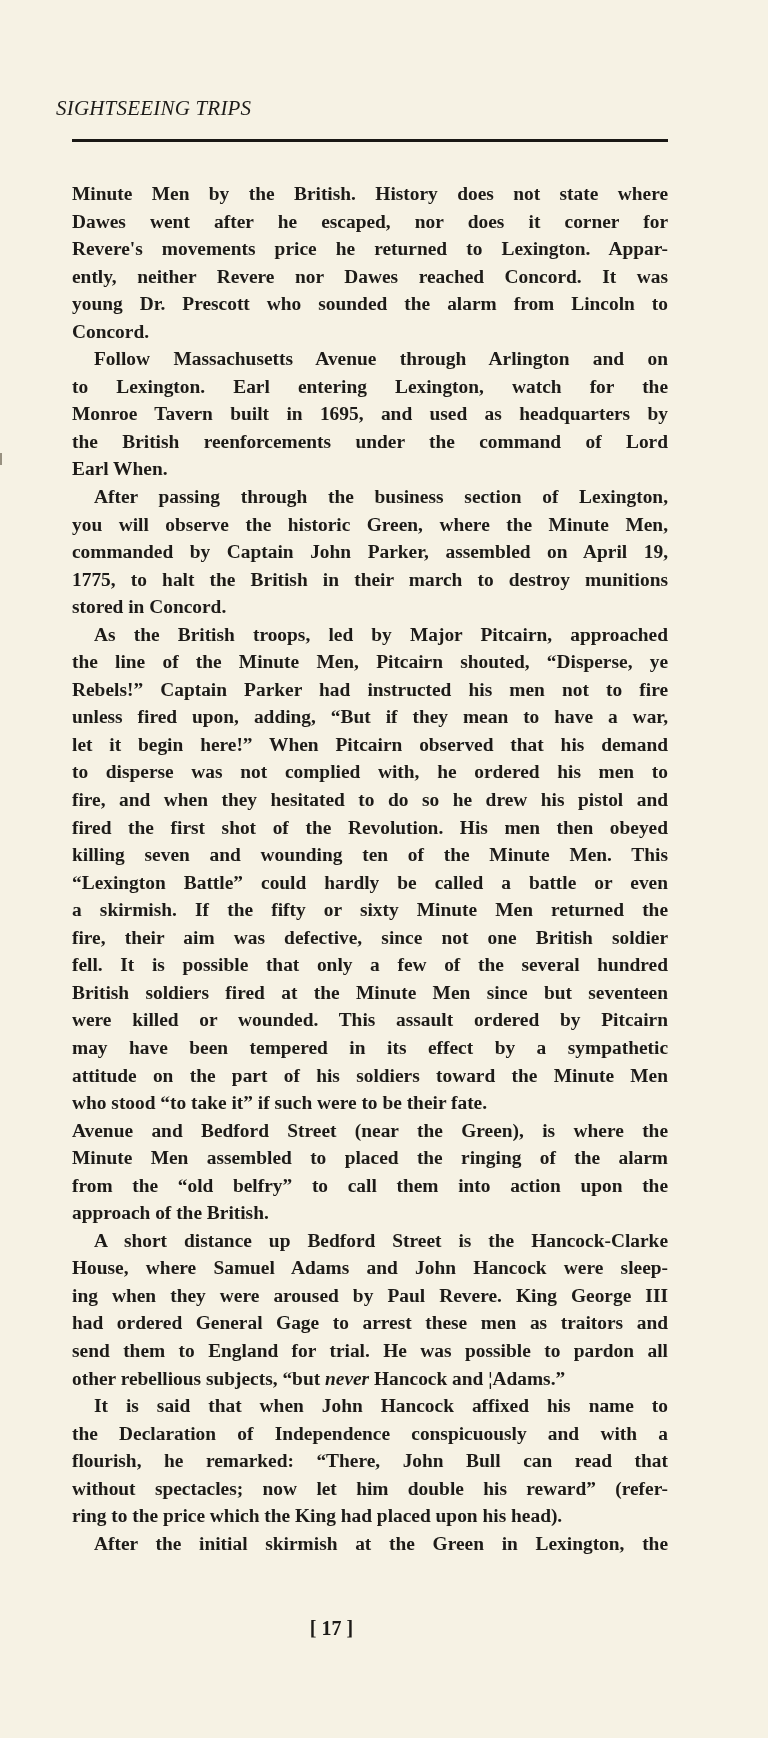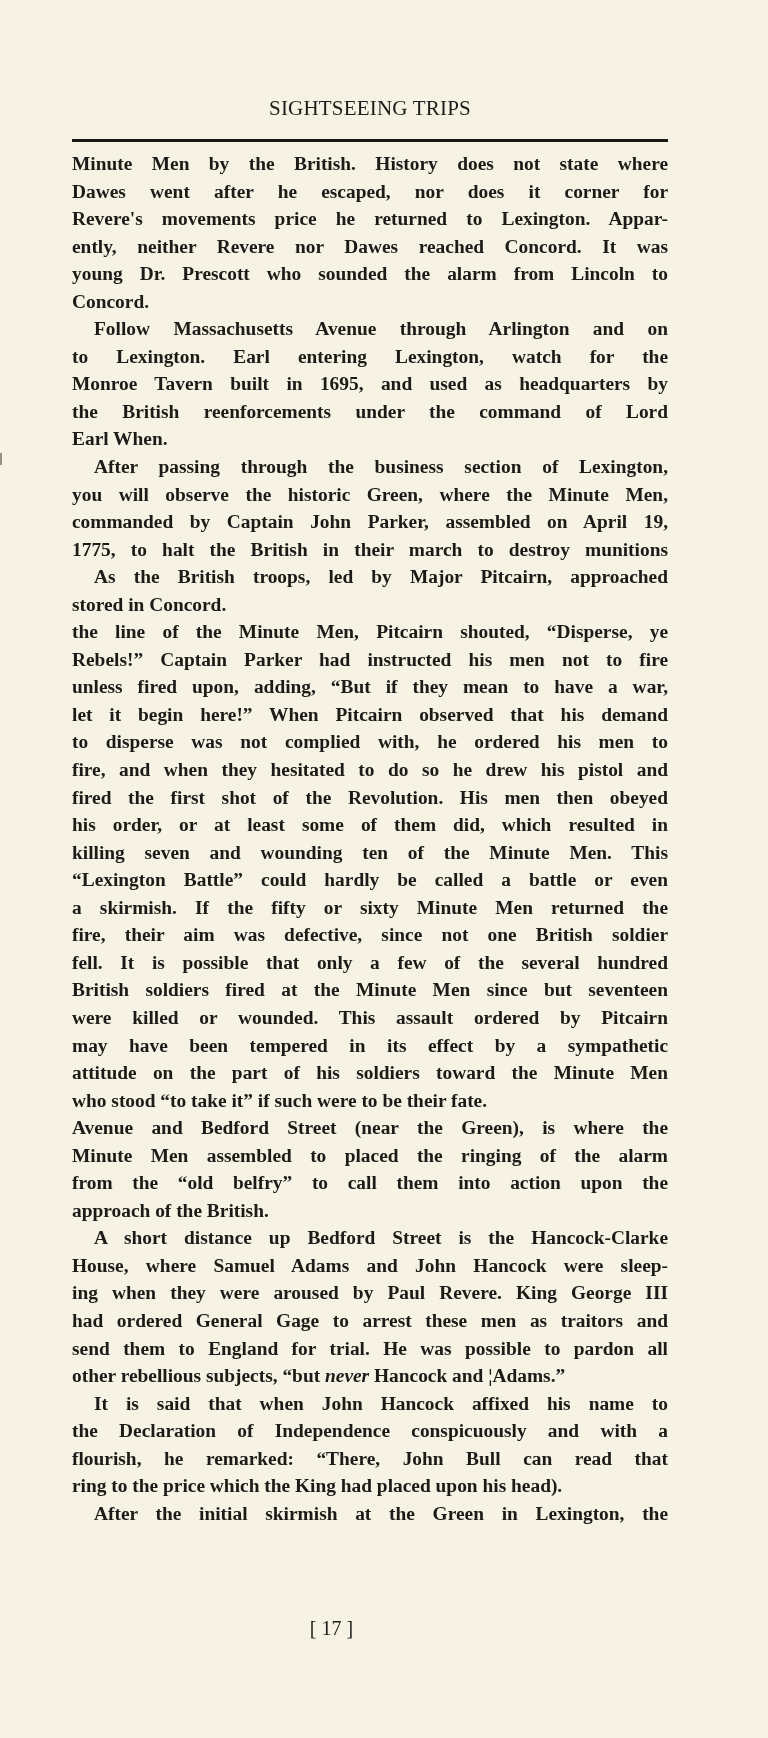--- a/index.html
+++ b/index.html
@@ -5,47 +5,47 @@
   html, body { margin: 0; padding: 0; }
   body {
     width: 768px; height: 1738px;
     background: #f6f2e4;
     position: relative;
     overflow: hidden;
     font-family: "Liberation Serif", "DejaVu Serif", serif;
     color: #1c1a17;
   }
   .page-header {
-    position: absolute; left: 72px; top: 96px; width: 596px;
-    text-align: center;
+    position: absolute; left: 56px; top: 96px; width: 596px;
     font-size: 21px; letter-spacing: 0.2px;
     color: #1e1c19;
+    font-style: italic;
   }
   .header-rule {
     position: absolute; left: 72px; top: 139px; width: 596px; height: 3px;
     background: #1a1815;
   }
   .body-text {
-    position: absolute; left: 72px; top: 150px; width: 596px;
+    position: absolute; left: 72px; top: 180px; width: 596px;
   }
   .line {
     height: 27.55px;
     line-height: 27.55px;
     font-size: 19.4px;
     font-weight: bold;
     white-space: nowrap;
     text-align: justify;
     text-align-last: justify;
     color: #1d1b18;
   }
   .line.indent { padding-left: 22px; }
   .line.last { text-align-last: left; }
   .page-number {
     position: absolute; left: 0; width: 663px; top: 1617px;
-    text-align: center; font-size: 20px; font-weight: normal;
+    text-align: center; font-size: 20px; font-weight: bold;
     color: #1d1b18;
   }
   .margin-mark {
     position: absolute; left: 0; top: 453px; width: 2px; height: 12px;
     background: #5a5040; opacity: 0.6;
   }
 </style>
 </head>
 <body>
 
@@ -62,30 +62,29 @@
     <div class="line last">Concord.</div>
     <div class="line indent">Follow Massachusetts Avenue through Arlington and on</div>
     <div class="line">to Lexington.  Earl entering Lexington, watch for the</div>
     <div class="line">Monroe Tavern built in 1695, and used as headquarters by</div>
     <div class="line">the British reenforcements under the command of Lord</div>
     <div class="line last">Earl When.</div>
     <div class="line indent">After passing through the business section of Lexington,</div>
     <div class="line">you will observe the historic Green, where the Minute Men,</div>
     <div class="line">commanded by Captain John Parker, assembled on April 19,</div>
     <div class="line">1775, to halt the British in their march to destroy munitions</div>
+    <div class="line last">stored in Concord.</div>
     <div class="line indent">As the British troops, led by Major Pitcairn, approached</div>
-    <div class="line last">stored in Concord.</div>
     <div class="line">the line of the Minute Men, Pitcairn shouted, “Disperse, ye</div>
     <div class="line">Rebels!”  Captain Parker had instructed his men not to fire</div>
     <div class="line">unless fired upon, adding, “But if they mean to have a war,</div>
     <div class="line">let it begin here!”  When Pitcairn observed that his demand</div>
     <div class="line">to disperse was not complied with, he ordered his men to</div>
     <div class="line">fire, and when they hesitated to do so he drew his pistol and</div>
     <div class="line">fired the first shot of the Revolution.  His men then obeyed</div>
-    <div class="line">his order, or at least some of them did, which resulted in</div>
     <div class="line">killing seven and wounding ten of the Minute Men.  This</div>
     <div class="line">“Lexington Battle” could hardly be called a battle or even</div>
     <div class="line">a skirmish.  If the fifty or sixty Minute Men returned the</div>
     <div class="line">fire, their aim was defective, since not one British soldier</div>
     <div class="line">fell.  It is possible that only a few of the several hundred</div>
     <div class="line">British soldiers fired at the Minute Men since but seventeen</div>
     <div class="line">were killed or wounded.  This assault ordered by Pitcairn</div>
     <div class="line">may have been tempered in its effect by a sympathetic</div>
     <div class="line">attitude on the part of his soldiers toward the Minute Men</div>
     <div class="line last">who stood “to take it” if such were to be their fate.</div>
@@ -95,17 +94,18 @@
     <div class="line last">approach of the British.</div>
     <div class="line indent">A short distance up Bedford Street is the Hancock-Clarke</div>
     <div class="line">House, where Samuel Adams and John Hancock were sleep-</div>
     <div class="line">ing when they were aroused by Paul Revere.  King George III</div>
     <div class="line">had ordered General Gage to arrest these men as traitors and</div>
     <div class="line">send them to England for trial.  He was possible to pardon all</div>
     <div class="line last">other rebellious subjects, “but <em style="font-weight: bold;">never</em> Hancock and ¦Adams.”</div>
     <div class="line indent">It is said that when John Hancock affixed his name to</div>
     <div class="line">the Declaration of Independence conspicuously and with a</div>
     <div class="line">flourish, he remarked: “There, John Bull can read that</div>
+    <div class="line">without spectacles; now let him double his reward” (refer-</div>
     <div class="line last">ring to the price which the King had placed upon his head).</div>
     <div class="line indent">After the initial skirmish at the Green in Lexington, the</div>
   </div>
 
 <div class="page-number">[ 17 ]</div>
 
 </body></html>

